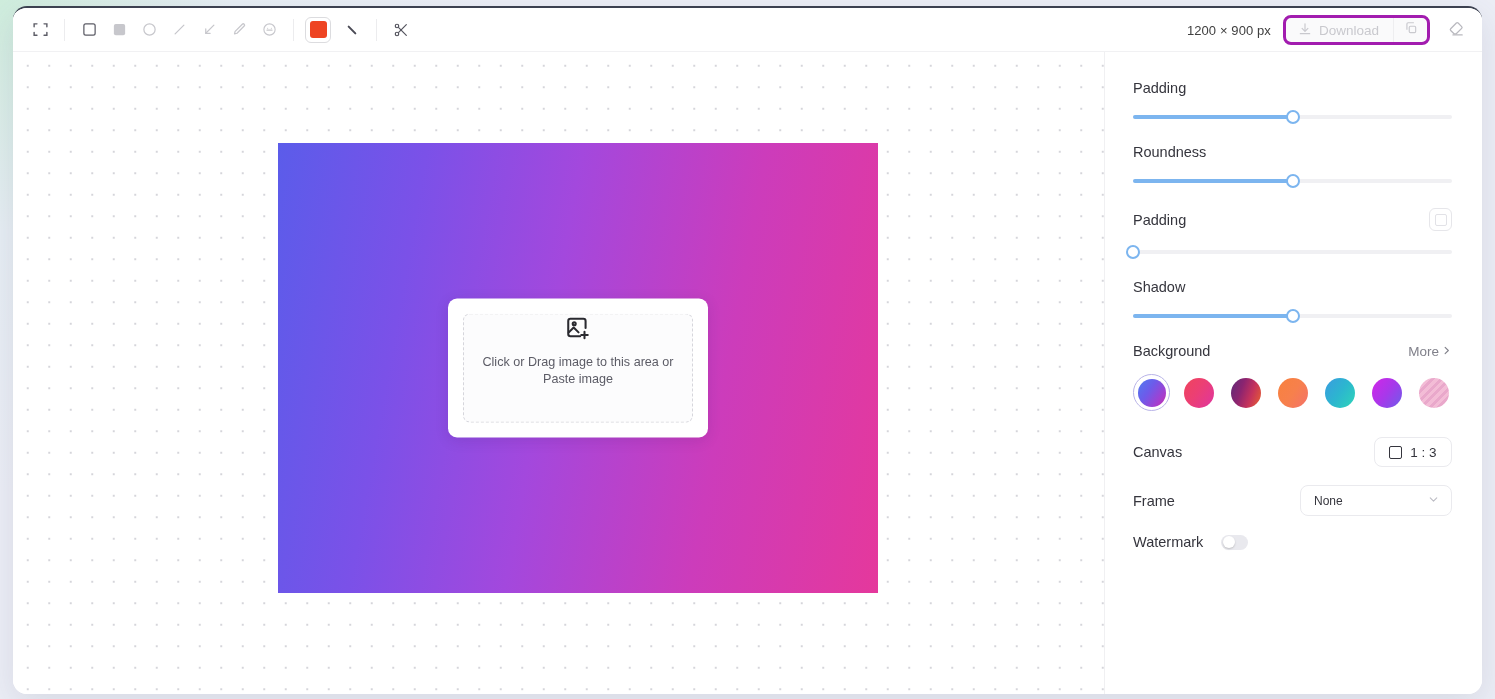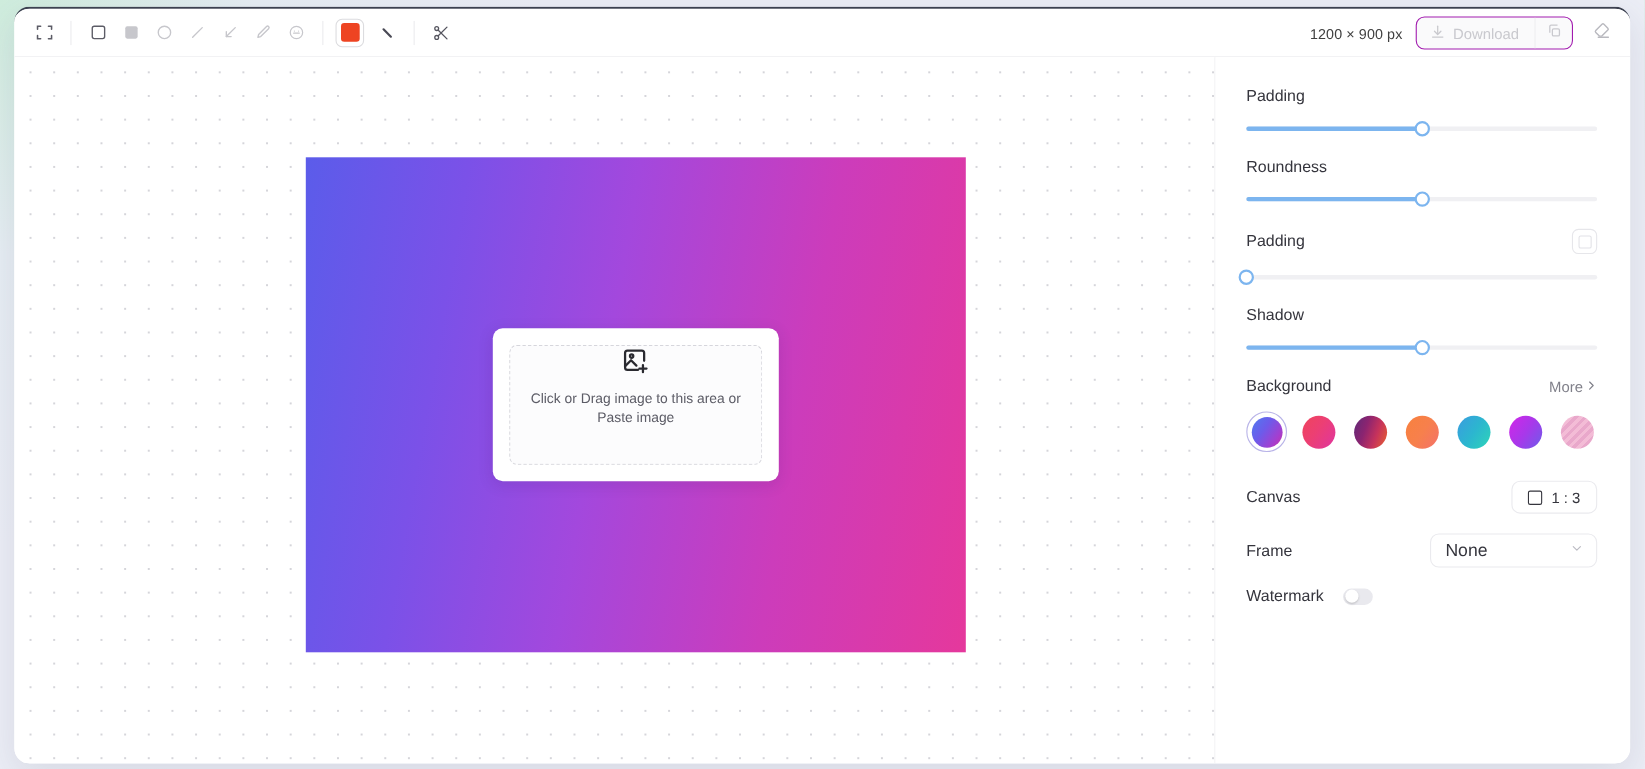--- a/index.html
+++ b/index.html
@@ -83,21 +83,21 @@
     gap: 12px;
   }
   .dims {
     font-size: 13px;
     color: #404040;
     letter-spacing: .1px;
   }
   .dl-group {
     display: flex;
     align-items: stretch;
-    border: 1px solid #a21caf;
+    border: 3px solid #a21caf;
     border-radius: 8px;
     background: #fafafb;
     height: 30px;
     overflow: hidden;
   }
   .dl-main {
     display: flex; align-items: center; gap: 7px;
     padding: 0 14px 0 12px;
     font-size: 13.5px;
     color: #c9c9ce;
@@ -312,21 +312,21 @@
   }
   .select-box {
     width: 152px;
     height: 31px;
     border: 1px solid #eaeaee;
     border-radius: 8px;
     display: flex;
     align-items: center;
     justify-content: space-between;
     padding: 0 11px 0 13px;
-    font-size: 16px;
+    font-size: 12px;
     color: #35353d;
     cursor: pointer;
   }
   .select-box .chev { color: #bcbcc4; }
 
   .wm-row {
     display: flex;
     align-items: center;
     gap: 18px;
   }

